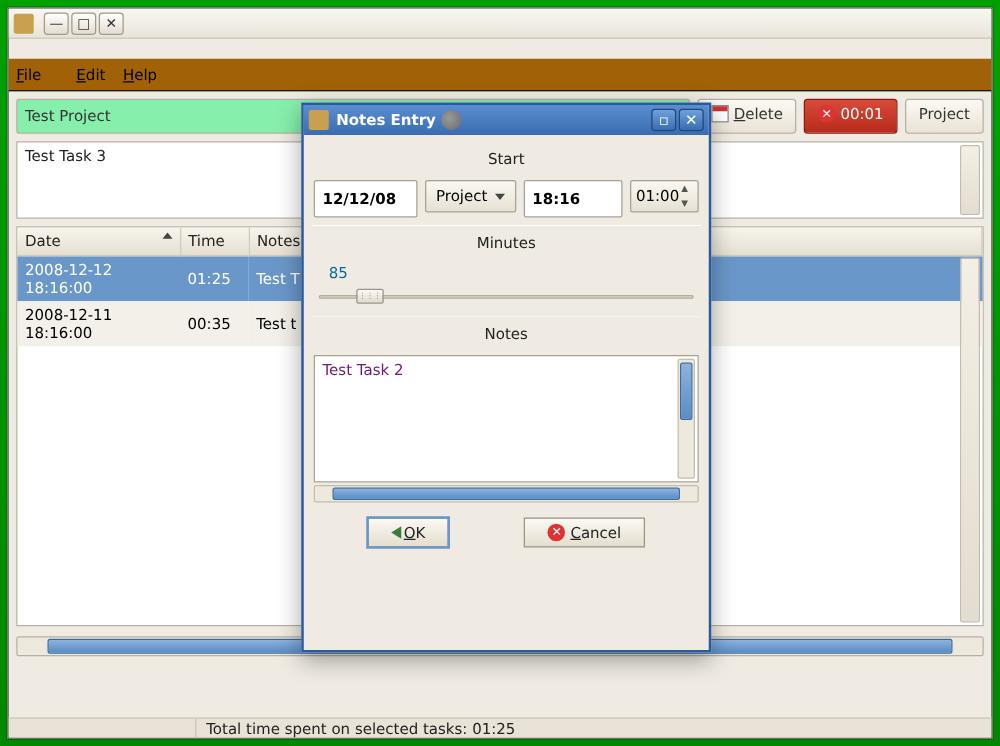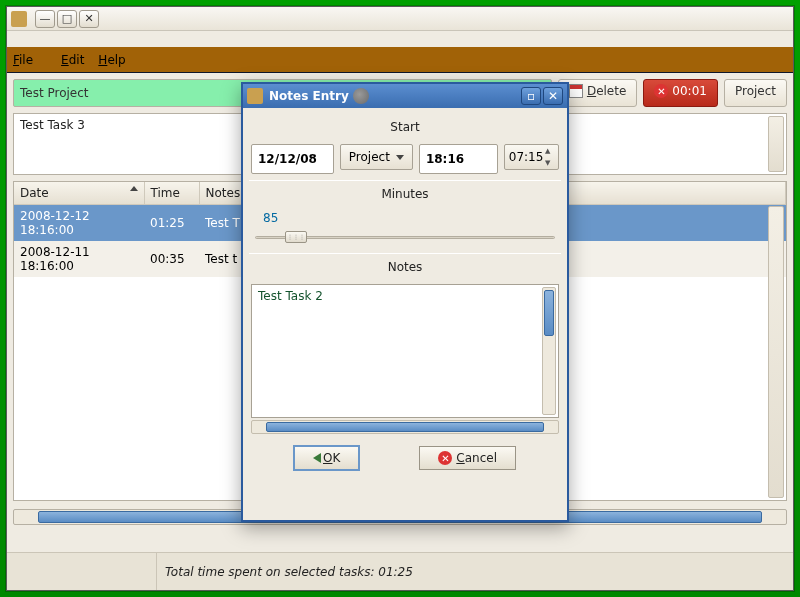--- a/index.html
+++ b/index.html
@@ -69,22 +69,22 @@
 table.tbl td { padding:4px 6px; border-bottom:0; }
 tr.sel td { background:#6a97c9; color:#fff; }
 tr.alt td { background:#f3f0e9; }
 .hscroll {
   margin:8px 6px; height:16px; border:1px solid #b6b0a3; background:#eee9dd;
   position:relative; border-radius:2px;
 }
 .hscroll .thumb { position:absolute; left:24px; right:24px; top:1px; bottom:1px;
   background:linear-gradient(#8cb3dd,#5a8cc4); border:1px solid #3a6aa0; border-radius:2px;}
 .statusbar {
-  position:absolute; left:0; right:0; bottom:0; height:38px; background:#e8e3d6;
-  border-top:1px solid #cbc5b7; display:flex; align-items:center;font-style:italic;
+  position:absolute; left:0; right:0; bottom:0; height:16px; background:#e8e3d6;
+  border-top:1px solid #cbc5b7; display:flex; align-items:center;
 }
 .statusbar .grip{ width:150px; height:100%; border-right:1px solid #cbc5b7;}
 .statusbar .msg{ padding:0 8px; color:#222;}
 
 
 .dialog {
   position:absolute; left:234px; top:75px; width:328px; height:440px;
   background:#efebe2; border:2px solid #2a5a9e; box-shadow:0 6px 18px rgba(0,0,0,0.35);
 }
 .dialog .d-title {
@@ -104,21 +104,21 @@
 .inp.date{ width:84px;}
 .cal-btn{ border:1px solid #a7a194; background:linear-gradient(#faf8f2,#e7e1d3); border-radius:2px; padding:3px 8px; height:26px; display:flex; align-items:center; gap:4px;}
 .inp.time{ width:80px;}
 .spin{ border:1px solid #a7a194; background:linear-gradient(#faf8f2,#e7e1d3); border-radius:2px; width:56px; height:26px; display:flex; align-items:center; padding:0 4px; position:relative;}
 .spin .arrows{ position:absolute; right:3px; top:2px; bottom:2px; width:10px; display:flex; flex-direction:column; justify-content:space-between; font-size:7px; color:#555;}
 .divider{ height:1px; background:#cfc9bb; margin:6px -2px 4px -2px; border-bottom:1px solid #fff;}
 .minutes-val{ margin:4px 0 2px 12px; color:#0369a1;}
 .slider{ height:20px; position:relative; margin:0 4px 4px 4px;}
 .slider .track{ position:absolute; left:0; right:0; top:9px; height:3px; background:#d9d3c5; border:1px solid #b3ad9f; border-radius:2px;}
 .slider .thumb{ position:absolute; left:30px; top:4px; width:22px; height:12px; background:linear-gradient(#fbf9f3,#e1dbcd); border:1px solid #9a9486; border-radius:2px; text-align:center; font-size:6px; color:#777; line-height:10px;}
-.notes-box{ border:1px solid #a7a194; background:#fff; height:134px; margin-top:4px; position:relative; padding:4px 6px; color:#14532d;}
+.notes-box{ border:1px solid #a7a194; background:#fff; height:102px; margin-top:4px; position:relative; padding:4px 6px; color:#701a75;}
 .notes-box .vsb{ position:absolute; right:2px; top:2px; bottom:2px; width:14px; background:#eee9dd; border:1px solid #c4bdae; border-radius:2px;}
 .notes-box .vsb .vthumb{position:absolute; left:1px; right:1px; top:2px; height:46px; background:linear-gradient(#8cb3dd,#5a8cc4); border:1px solid #3a6aa0; border-radius:2px;}
 .hsb2{ height:14px; margin-top:2px; background:#eee9dd; border:1px solid #c4bdae; border-radius:2px; position:relative;}
 .hsb2 .hthumb{position:absolute; left:14px; right:14px; top:1px; bottom:1px; background:linear-gradient(#8cb3dd,#5a8cc4); border:1px solid #3a6aa0; border-radius:2px;}
 .btn-row{ display:flex; justify-content:center; gap:60px; margin-top:12px;}
 .dlg-btn{ border:1px solid #9a9486; background:linear-gradient(#fbf9f3,#e4decf); border-radius:0; padding:4px 18px; display:flex; align-items:center; gap:4px; color:#222;}
 .dlg-btn.ok{ outline:2px solid #6a97c9; outline-offset:-1px;}
 .x-icon{ width:14px;height:14px;background:#d33;border-radius:7px;color:#fff;display:inline-flex;align-items:center;justify-content:center;font-size:10px;font-weight:bold;}
 .cal-small-icon{ width:14px;height:14px;background:#fff;border:1px solid #888;position:relative;}
 .cal-small-icon::before{content:"";position:absolute;left:0;right:0;top:0;height:4px;background:#cc3333;}
@@ -206,21 +206,21 @@
       <div class="d-body">
         <div class="sect-label">Start</div>
         <div class="row">
           <div class="inp date">12/12/08</div>
           <div class="cal-btn">
             <span>Project</span>
             <span class="caret-down"></span>
           </div>
           <div class="inp time">18:16</div>
           <div class="spin">
-            <span>07:15</span>
+            <span>01:00</span>
             <span class="arrows">
                 <span>▲</span>
                 <span>▼</span>
               </span>
           </div>
         </div>
         <div class="divider"></div>
         <div class="sect-label">Minutes</div>
         <div class="minutes-val">85</div>
         <div class="slider">

